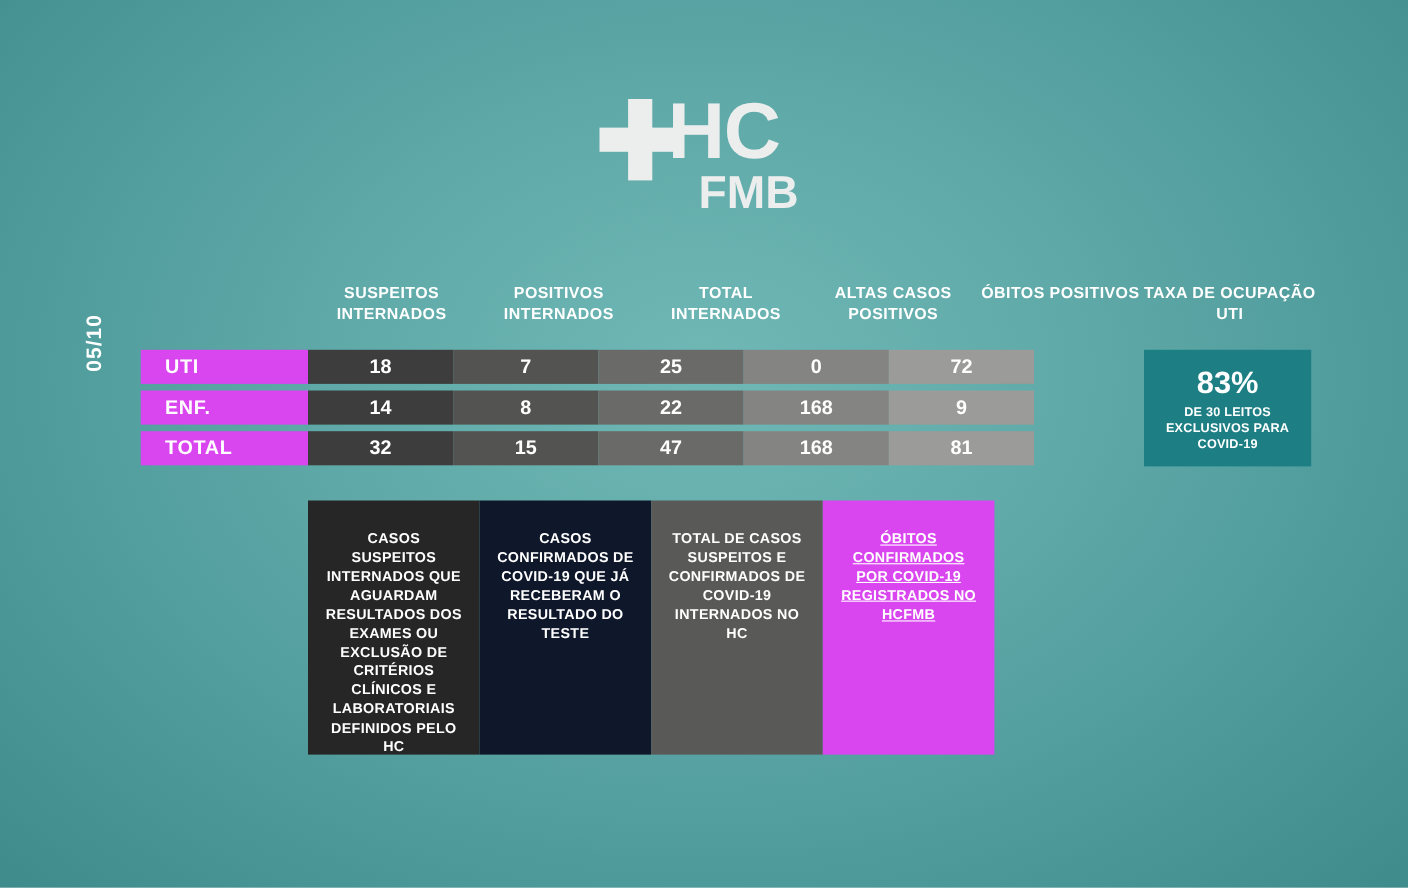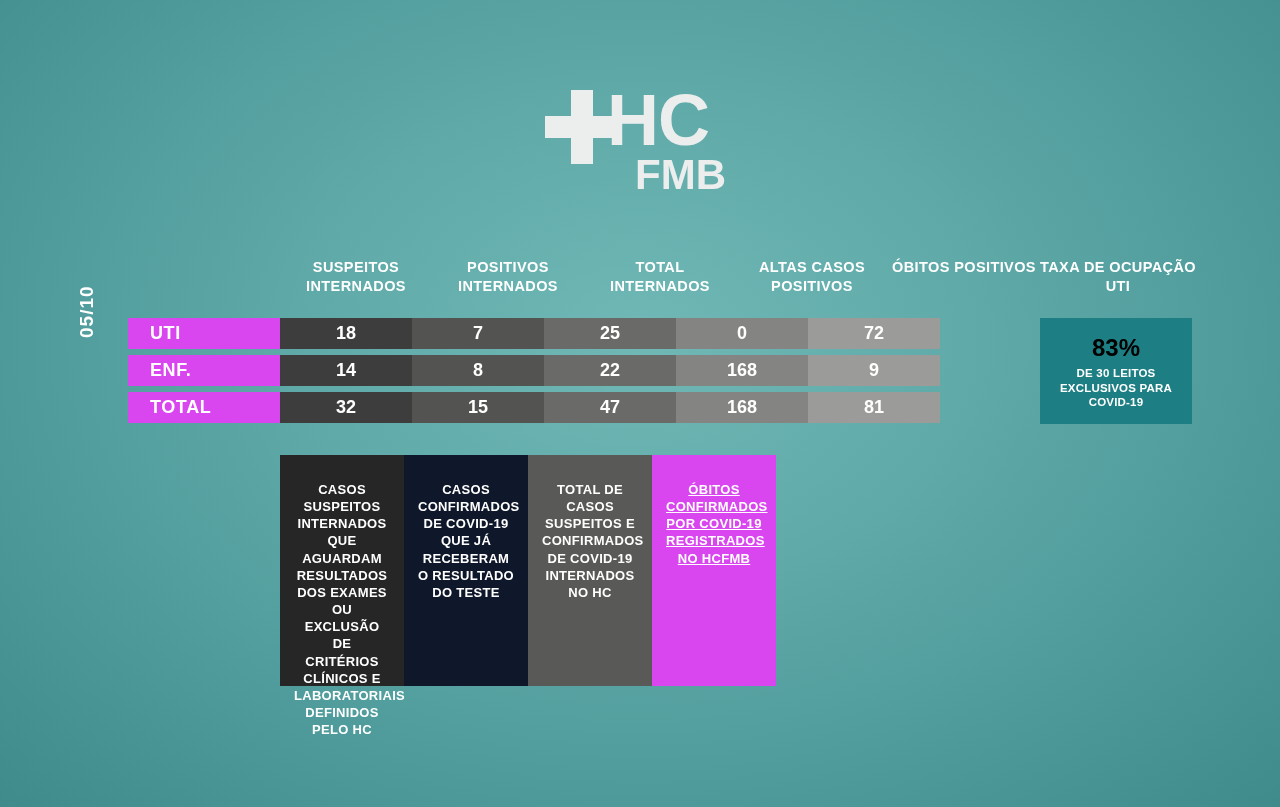--- a/index.html
+++ b/index.html
@@ -182,23 +182,23 @@
     height: 106px;
     background: #1d7f84;
     display: flex;
     flex-direction: column;
     align-items: center;
     justify-content: center;
     box-sizing: border-box;
     padding-top: 4px;
   }
   .occ-value {
-    font-size: 24px;
-    font-weight: bold;
-    color: #000000;
+    font-size: 28px;
+    font-weight: bold;
+    color: #ffffff;
     line-height: 1;
   }
   .occ-note {
     margin-top: 6px;
     font-size: 11.5px;
     font-weight: bold;
     line-height: 1.25;
     text-align: center;
     color: #ffffff;
     text-transform: uppercase;
@@ -207,21 +207,21 @@
 
   
   .legend {
     position: absolute;
     left: 280px;
     top: 455px;
     display: flex;
     align-items: flex-start;
   }
   .legend-col {
-    width: 124px;
+    width: 156px;
     box-sizing: border-box;
     padding: 26px 14px 20px 14px;
     text-align: center;
     font-size: 13px;
     font-weight: bold;
     line-height: 1.32;
     letter-spacing: 0.3px;
     color: #ffffff;
     text-transform: uppercase;
   }

